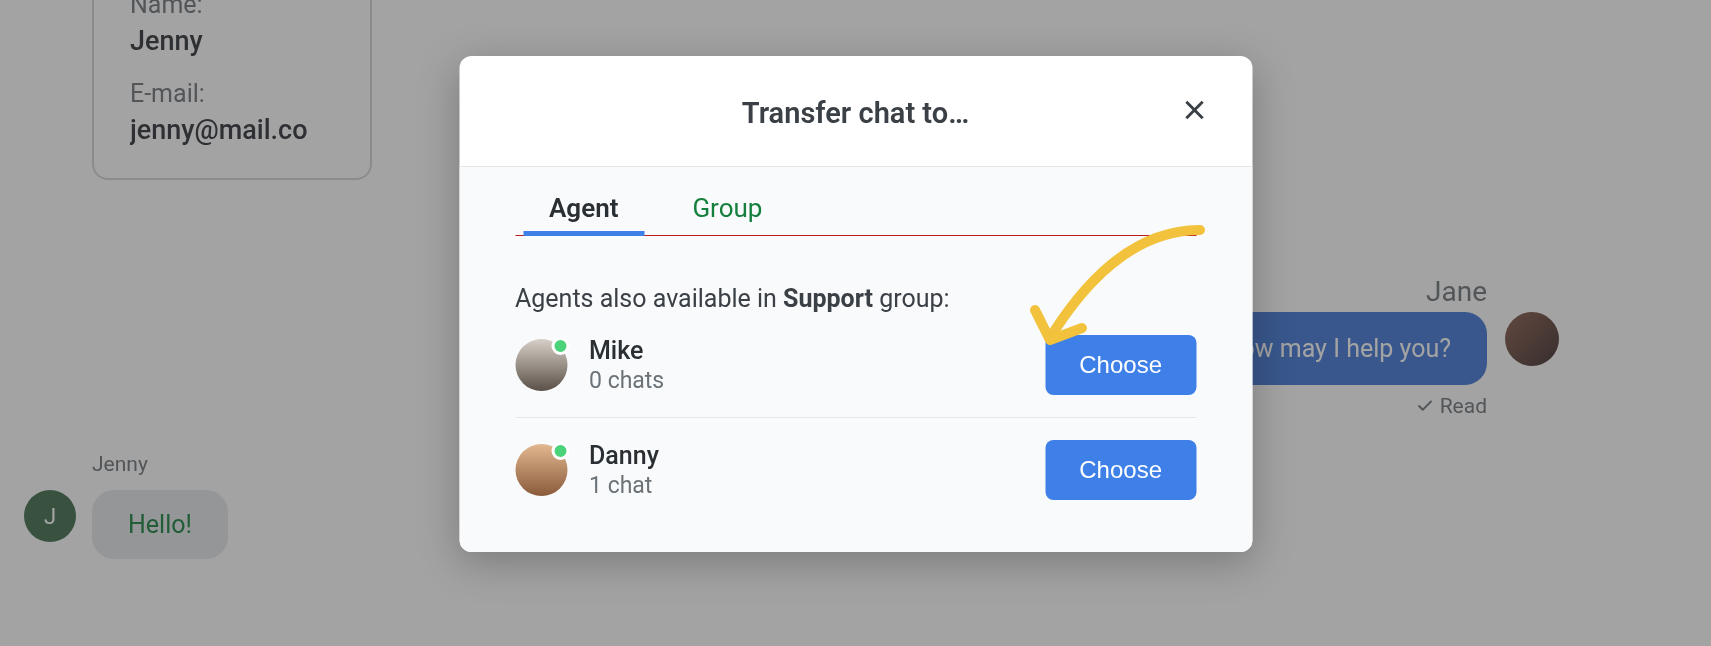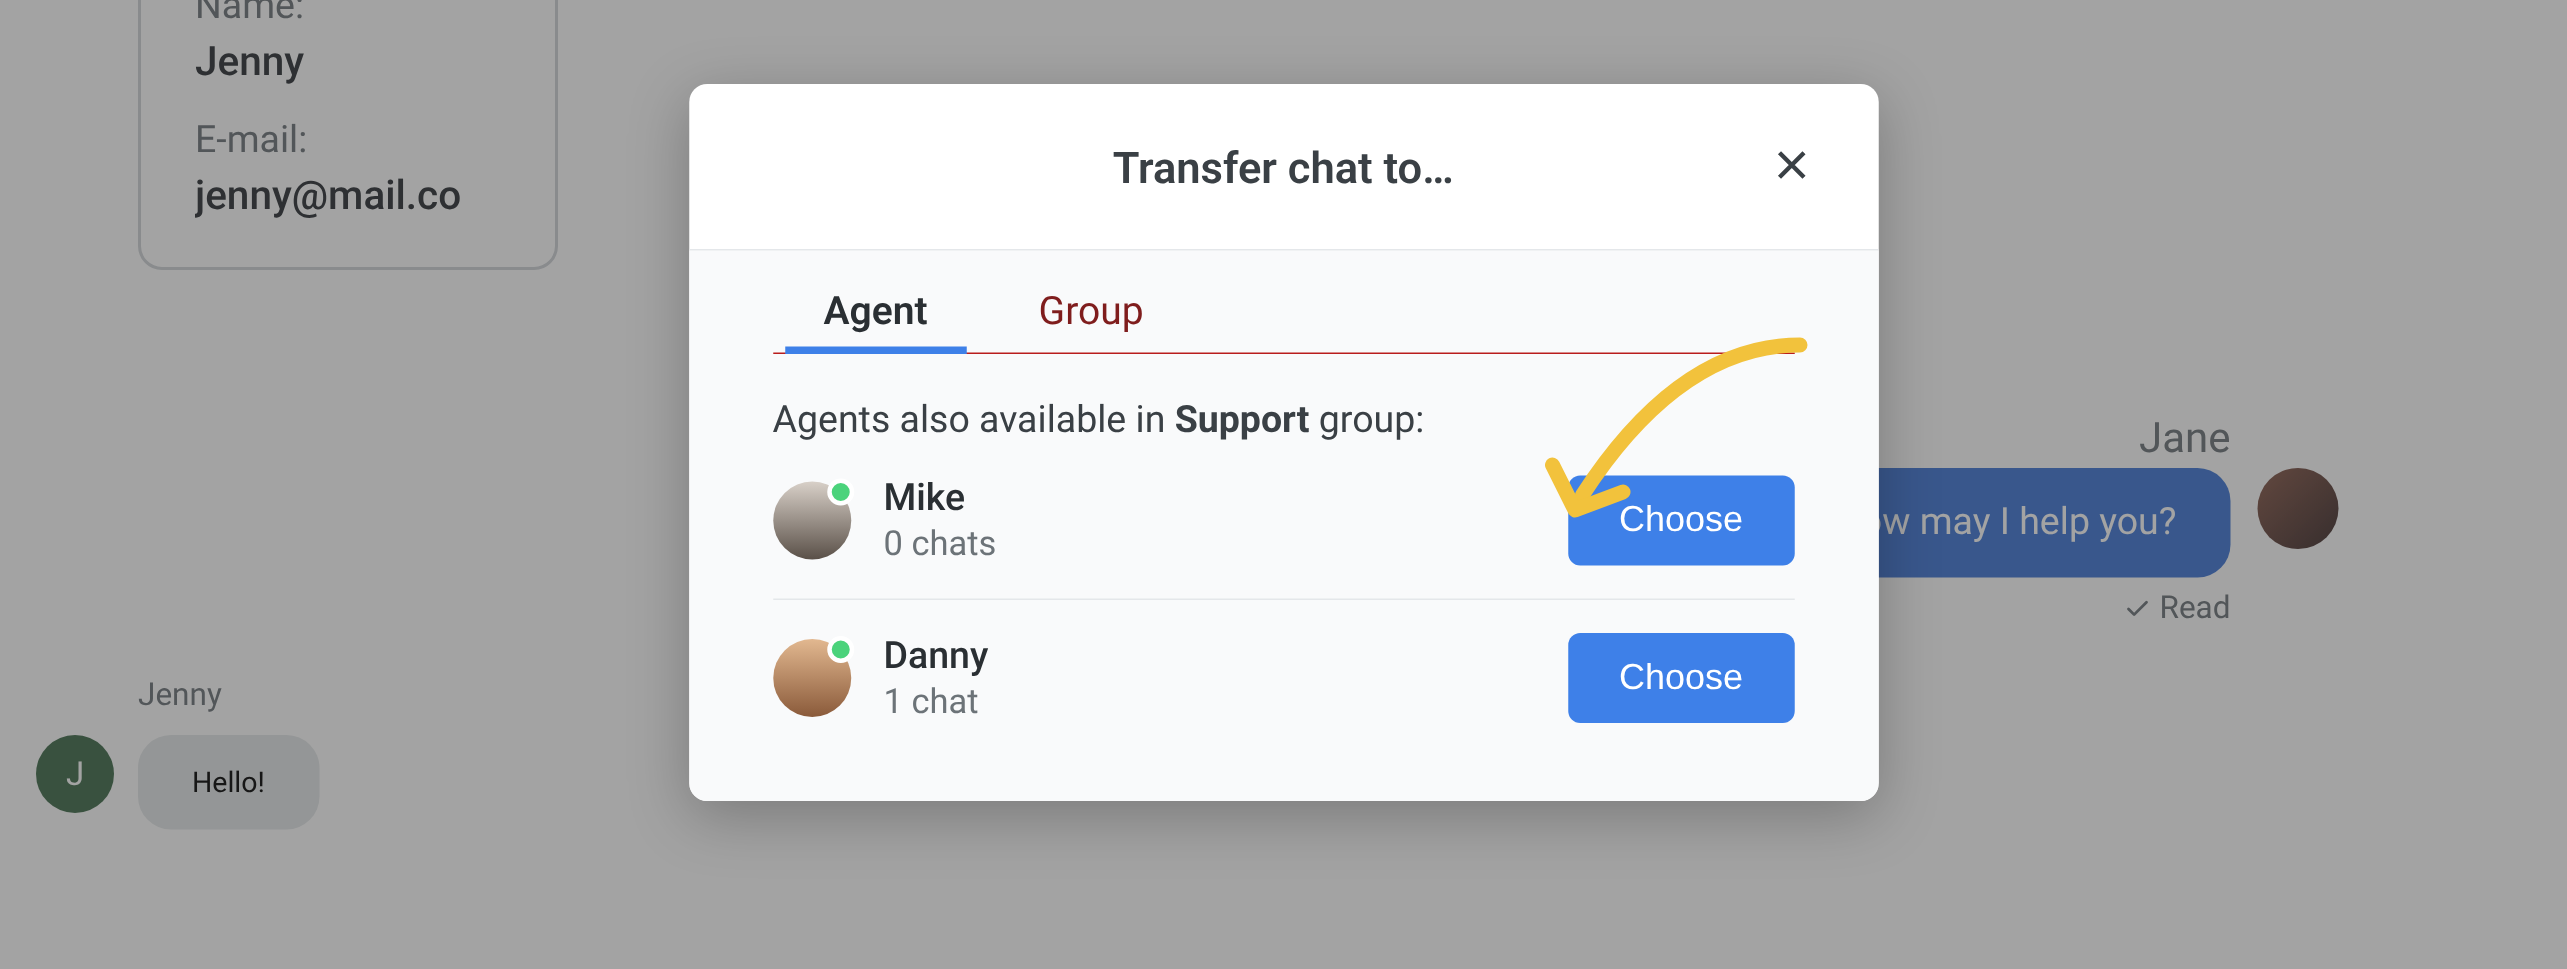--- a/index.html
+++ b/index.html
@@ -25,23 +25,23 @@
   padding: 28px 36px 32px 36px;
   background: #fff;
 }
 .contact-label { font-size: 25px; color: #6c7378; margin-bottom: 6px; }
 .contact-value { font-size: 27px; color: #2a2f33; font-weight: 500; margin-bottom: 22px; white-space: nowrap; overflow: hidden; }
 
 
 .sender-name-left { position: absolute; top: 452px; left: 92px; font-size: 21px; color: #6c7378; }
 .bubble-left {
   position: absolute; top: 490px; left: 92px;
-  background: #e4e8e9; color: #000000;
+  background: #e4e8e9; color: #15803d;
   border-radius: 22px;
-  padding: 20px 36px; font-size: 19px;
+  padding: 20px 36px; font-size: 25px;
 }
 .avatar-left {
   position: absolute; top: 490px; left: 24px;
   width: 52px; height: 52px; border-radius: 50%;
   background: #3f6b4a; color: #fff;
   display: flex; align-items: center; justify-content: center;
   font-size: 22px;
 }
 
 .sender-name-right { position: absolute; top: 275px; right: 224px; font-size: 28px; color: #6c7378; }
@@ -91,33 +91,33 @@
 
 .modal-body { background: #f9fafb; padding: 0 56px 30px 56px; }
 
 .tabs {
   display: flex; gap: 62px;
   border-bottom: 1px solid #b91c1c;
   padding-top: 26px;
   padding-left: 28px;
 }
 .tab {
-  font-size: 26px; color: #7f1d1d;
+  font-size: 26px; color: #15803d;
   padding: 0 6px 12px 6px;
   cursor: pointer;
   position: relative;
 }
 .tab.active { color: #2a2f33; font-weight: 600; }
 .tab.active::after {
   content: ""; position: absolute; left: -20px; right: -20px; bottom: -1px;
   height: 5px; background: #3e80e8;
 }
 
 .helper-text {
-  margin-top: 30px;
+  margin-top: 48px;
   font-size: 25px; color: #3a4045;
 }
 .helper-text b { font-weight: 700; }
 
 .agent-row {
   display: flex; align-items: center;
   padding: 22px 0;
   border-bottom: 1px solid #e4e7ea;
 }
 .agent-row:last-child { border-bottom: none; }

